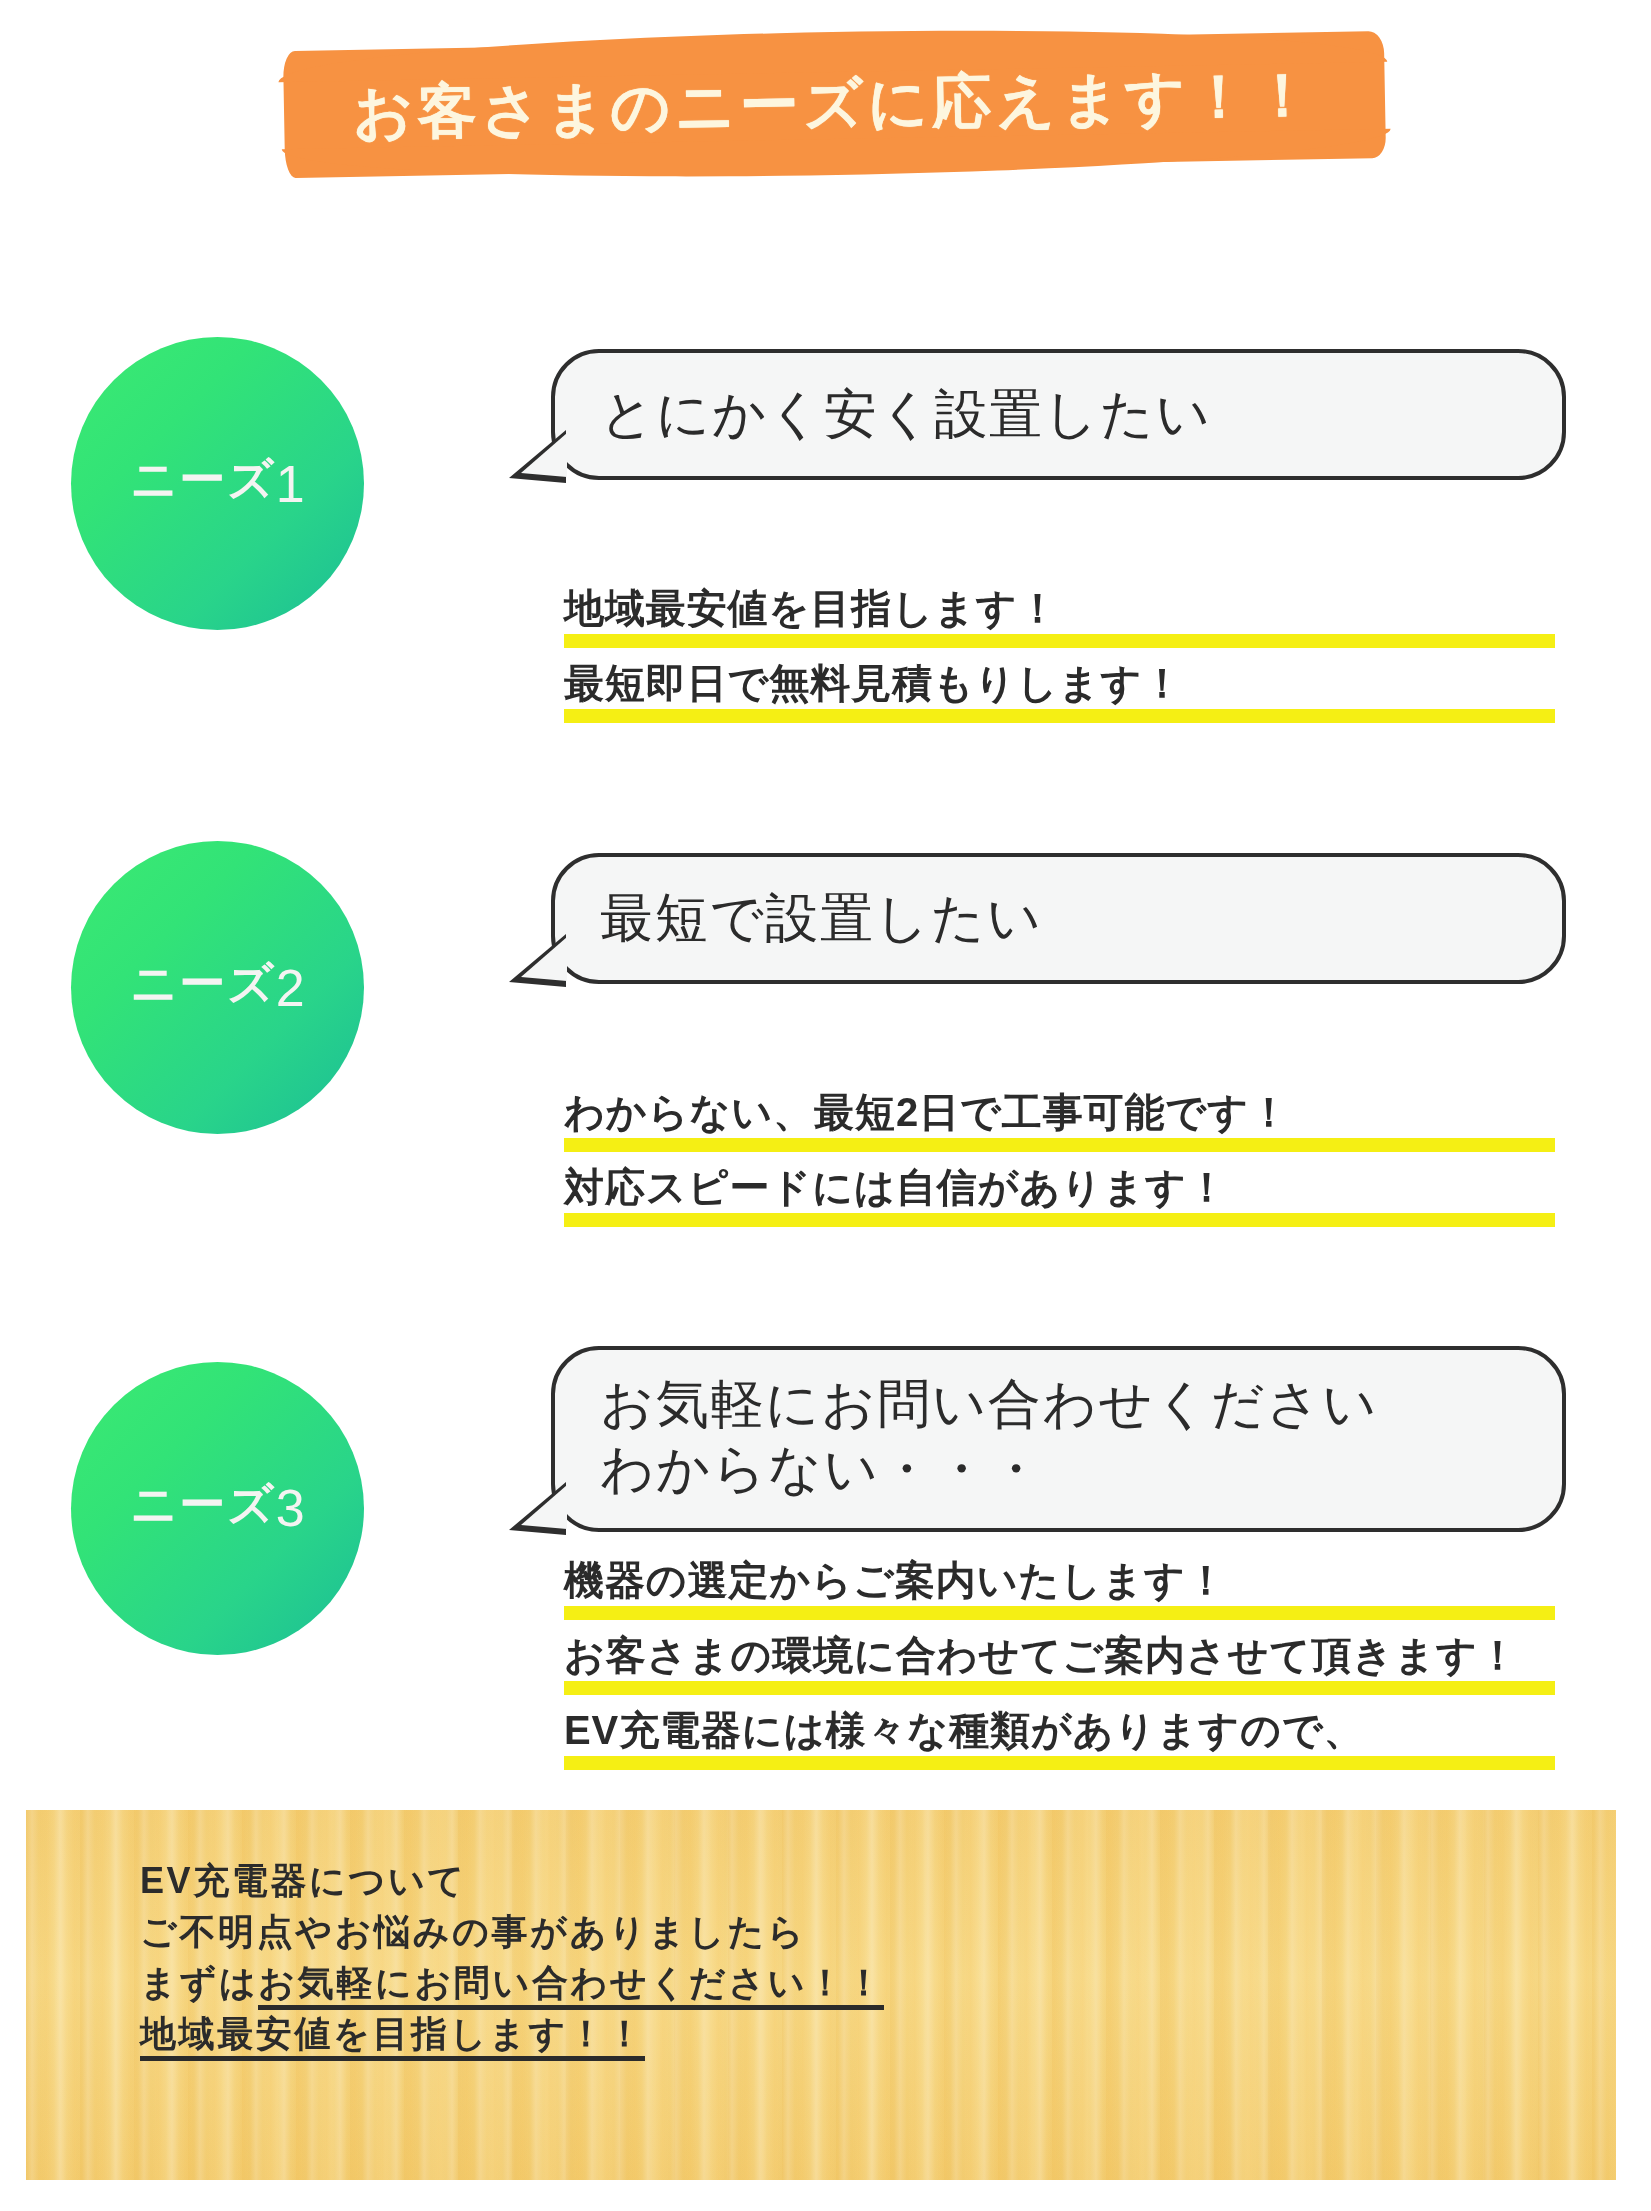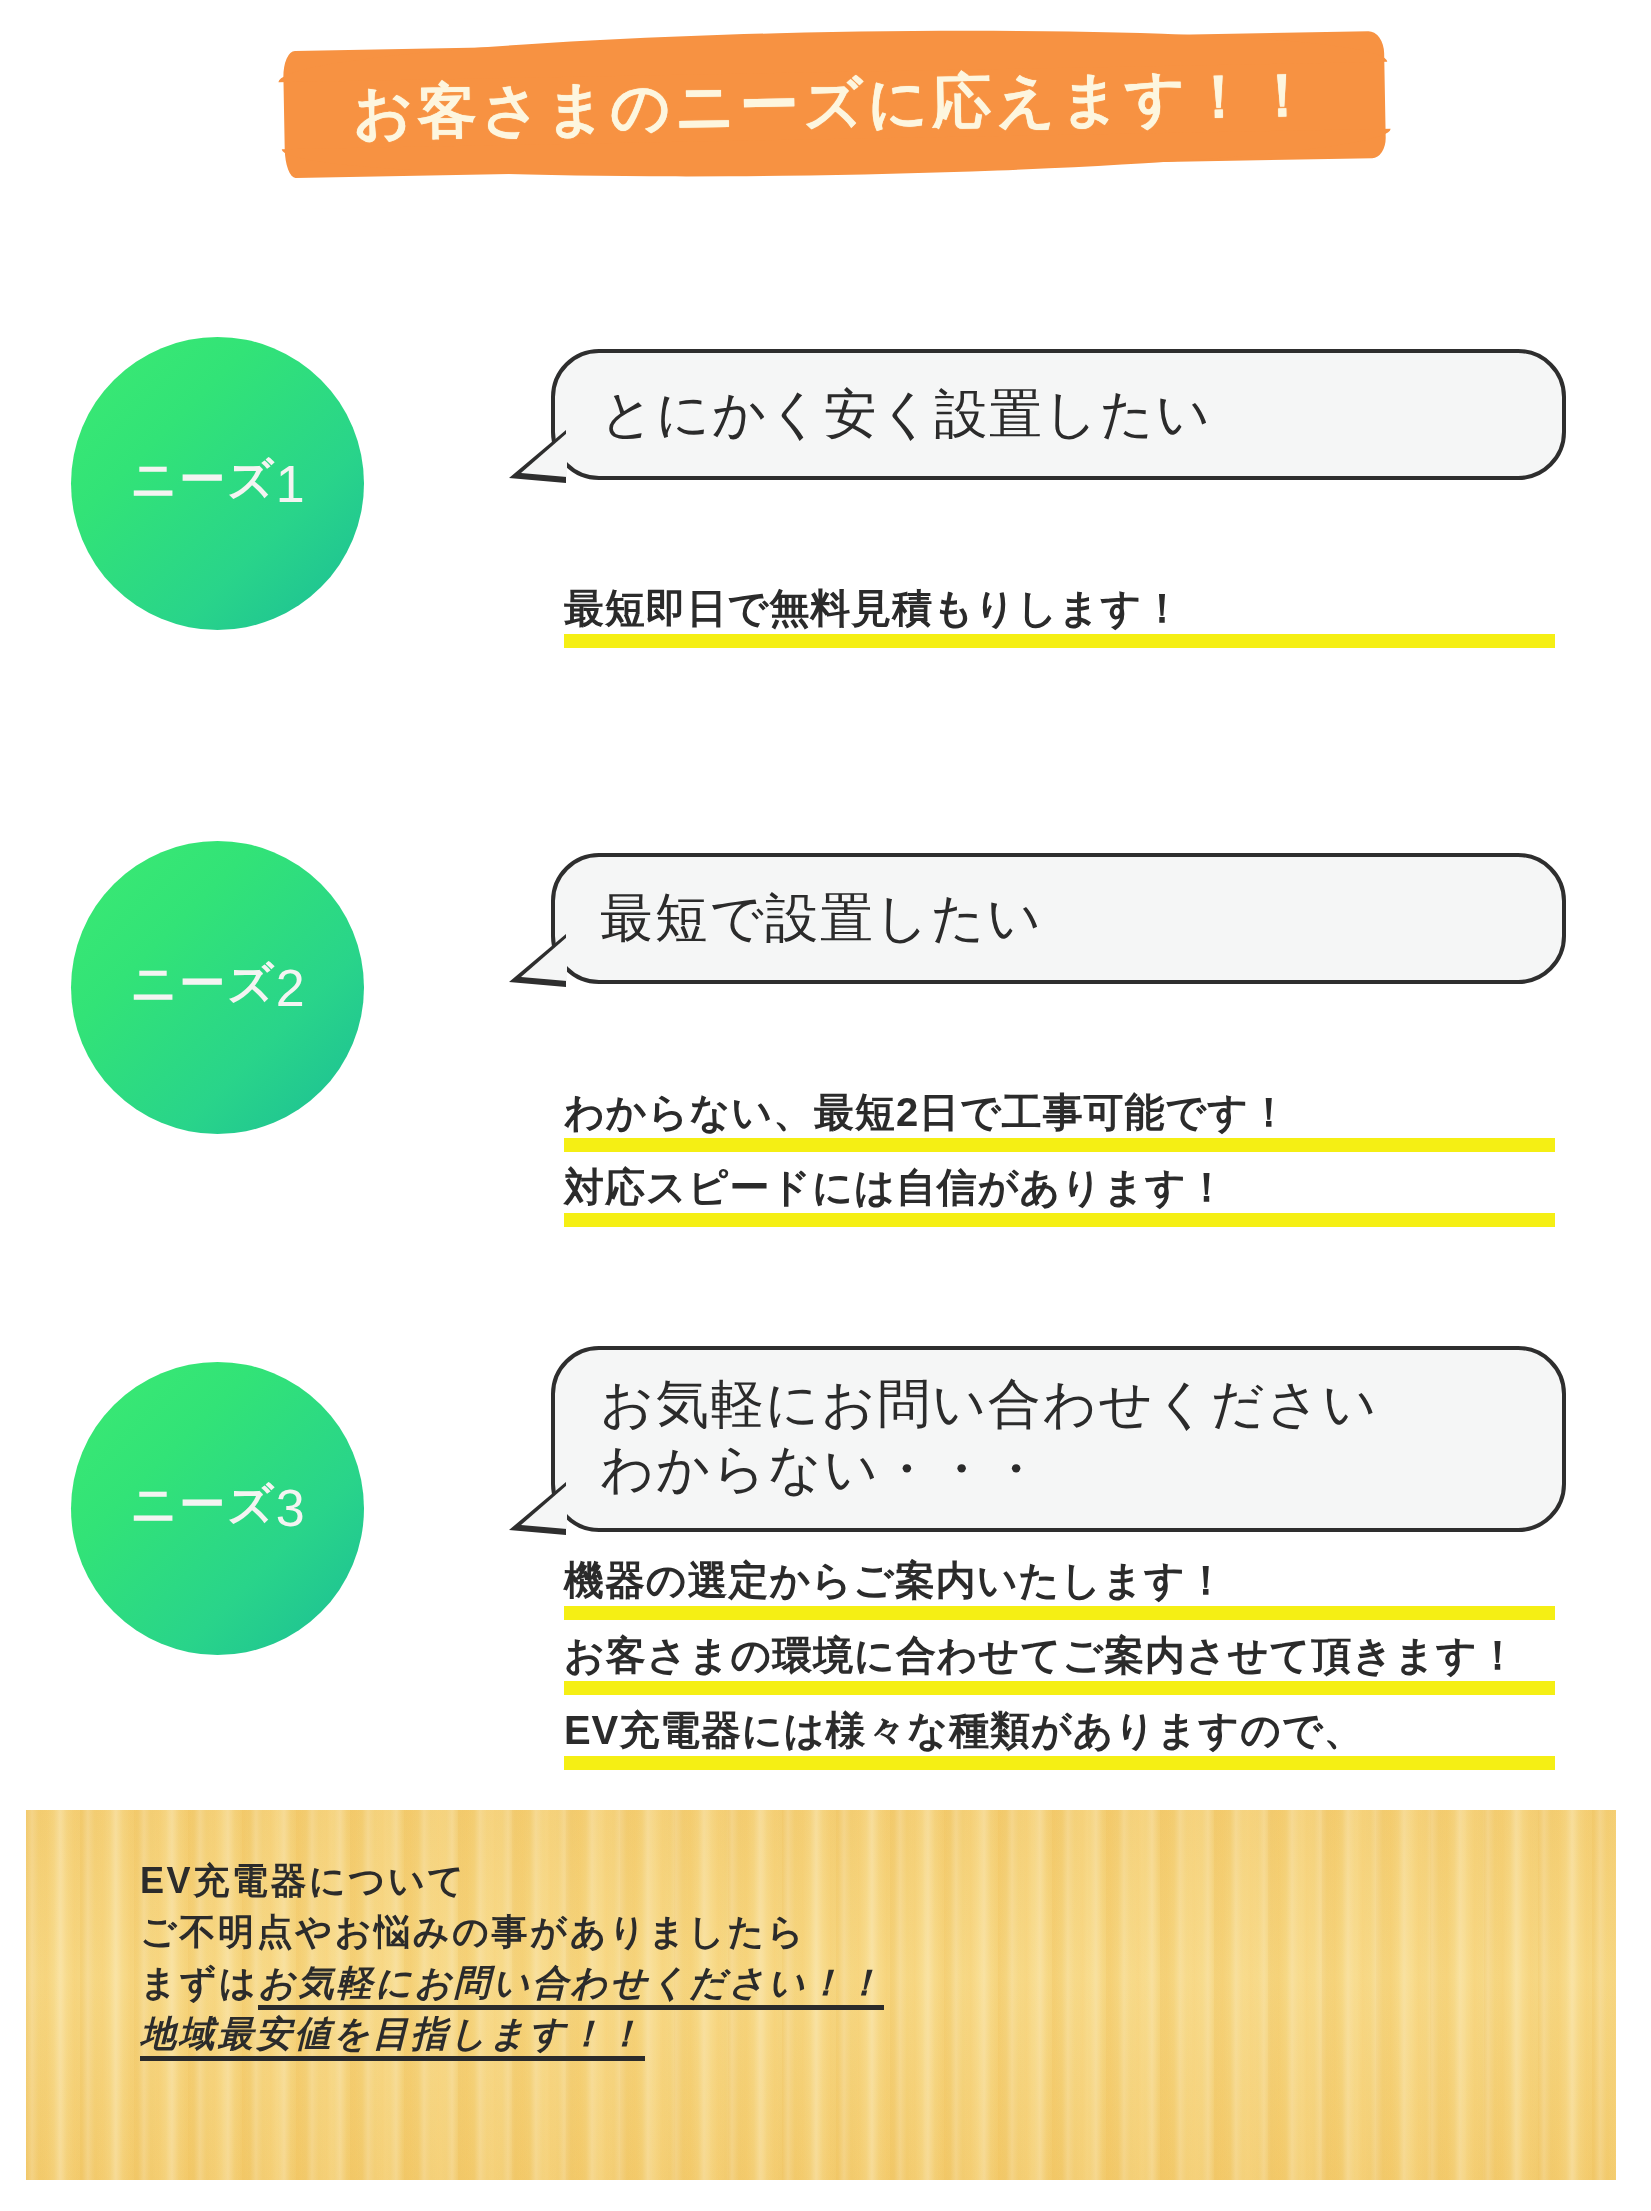--- a/index.html
+++ b/index.html
@@ -196,21 +196,20 @@
     font-size:36px;
     font-weight:700;
     color:#2B2B2B;
     letter-spacing:2.6px;
     line-height:1.42;
     white-space:nowrap;
   }
   .cta-underline {
     border-bottom:5.2px solid #2B2B2B;
     padding-bottom:1.7px;
-    font-style:italic;
   }
 </style>
 </head>
 <body>
 
 <div class="page">
 
   <div class="banner-wrap">
     <div class="banner"></div>
     <div class="banner-text">お客さまのニーズに応えます！！</div>
@@ -220,20 +219,21 @@
     <div class="circle">
       <span class="circle-label">ニーズ</span>
       <span class="circle-num">1</span>
     </div>
     <div class="bubble">
       <span class="tail"></span>
       <span class="tail-fill"></span>
       <div>とにかく安く設置したい</div>
     </div>
     <div class="hl-list" style="top:250px;">
+      <div class="hl-line">地域最安値を目指します！</div>
       <div class="hl-line">最短即日で無料見積もりします！</div>
     </div>
   </div>
 
   <div class="need need-2">
     <div class="circle">
       <span class="circle-label">ニーズ</span>
       <span class="circle-num">2</span>
     </div>
     <div class="bubble">

